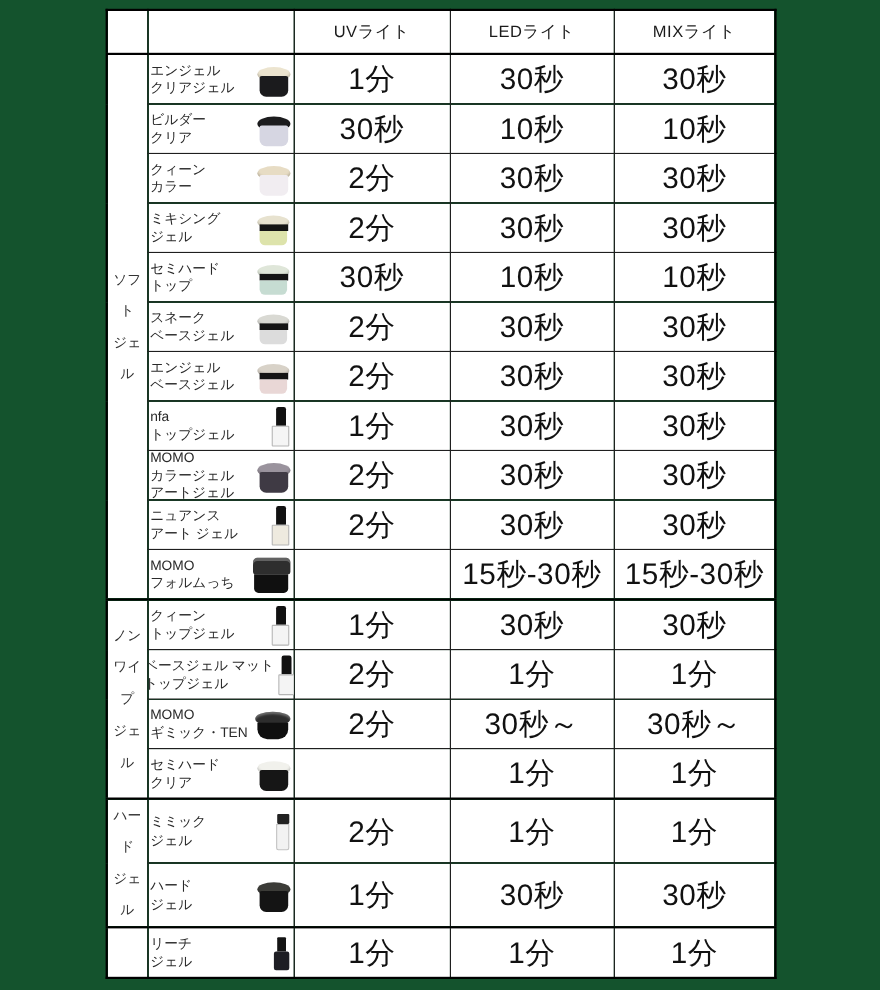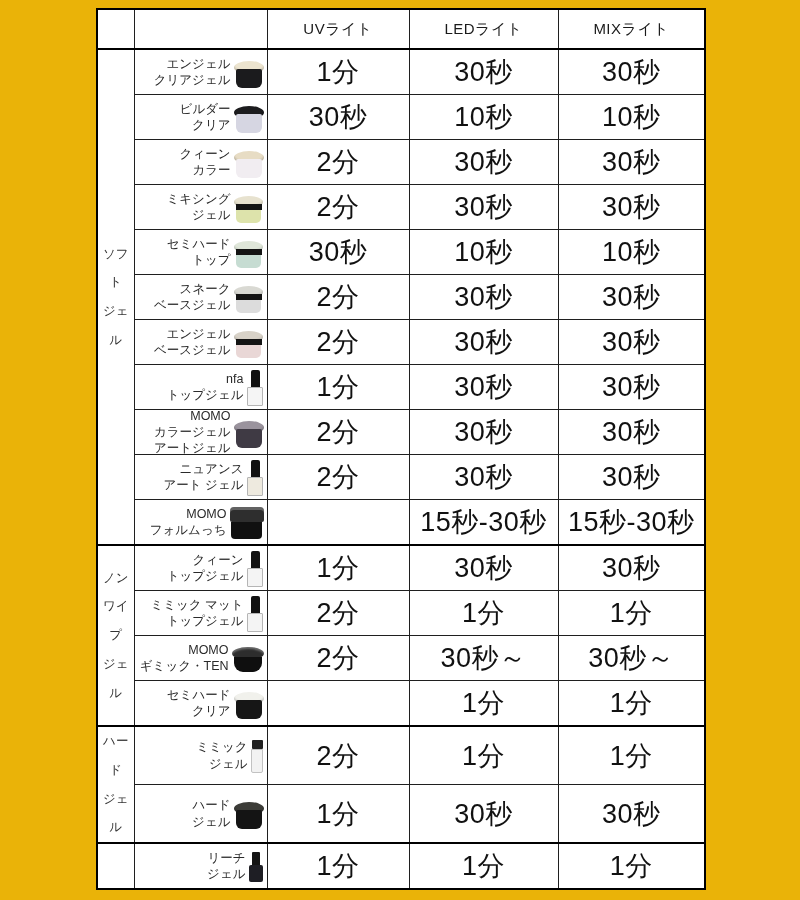--- a/index.html
+++ b/index.html
@@ -1,21 +1,21 @@
 <!DOCTYPE html>
 <html><head>
 <meta charset="utf-8">
 <style>
   html,body{margin:0;padding:0;}
   body{
     width:800px;height:900px;background:#ffffff;
     font-family:"Liberation Sans","DejaVu Sans",sans-serif;
     color:#1a1a1a;
   }
-  #canvas{position:relative;width:800px;height:900px;background:#eab308;overflow:hidden;}
+  #canvas{position:relative;width:800px;height:900px;background:#14532d;overflow:hidden;}
 
   table.cure{
     position:absolute;left:96px;top:8px;
     border-collapse:collapse;table-layout:fixed;
     width:608px;
     border:2px solid #000;
   }
   .cure th,.cure td{
     border:1px solid #1f1f1f;
     padding:0;
@@ -35,21 +35,21 @@
 
   td.cat{
     font-size:12.5px;color:#333;
     line-height:2.3;
   }
   td.prod{padding:0 3px 0 2px;}
   .prod-inner{display:flex;align-items:center;justify-content:center;gap:3px;height:44px;}
   .name{
     flex:1;
     font-size:12.5px;color:#2a2a2a;
-    line-height:1.3;text-align:right;
+    line-height:1.3;text-align:left;
     white-space:nowrap;
   }
   td.time{
     font-size:27px;color:#111;
     letter-spacing:.5px;
   }
 
   
   .icon{display:flex;flex-direction:column;align-items:center;justify-content:flex-end;flex:0 0 auto;}
   .icon div{flex:0 0 auto;}
@@ -313,21 +313,21 @@
             </div>
           </td>
           <td class="time">1分</td>
           <td class="time">30秒</td>
           <td class="time">30秒</td>
         </tr>
         <tr>
           <td class="prod">
             <div class="prod-inner">
               <div class="name">
-                <div>ミミック マット</div>
+                <div>ベースジェル マット</div>
                 <div>トップジェル</div>
               </div>
               <div class="icon polish">
                 <div class="p-cap" style="background: rgb(17, 17, 17);"></div>
                 <div class="p-body" style="background: rgb(244, 244, 244);"></div>
               </div>
             </div>
           </td>
           <td class="time">2分</td>
           <td class="time">1分</td>

